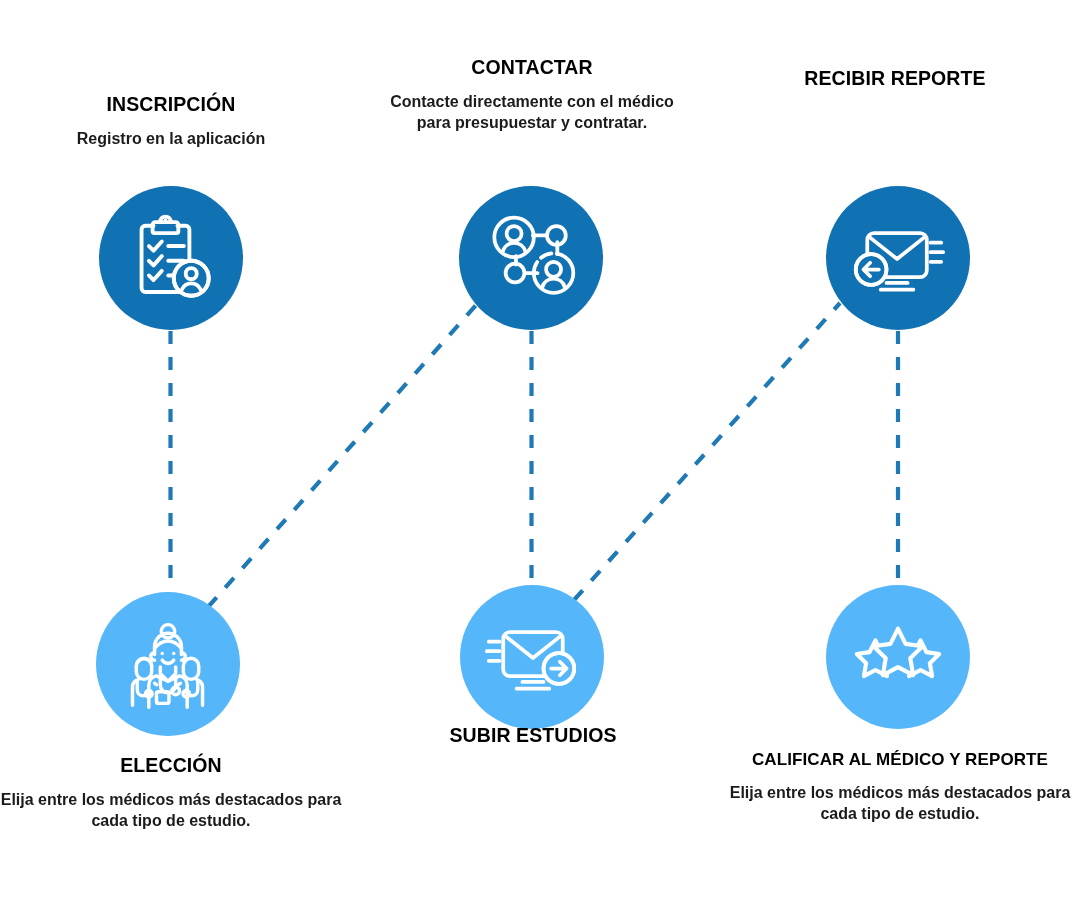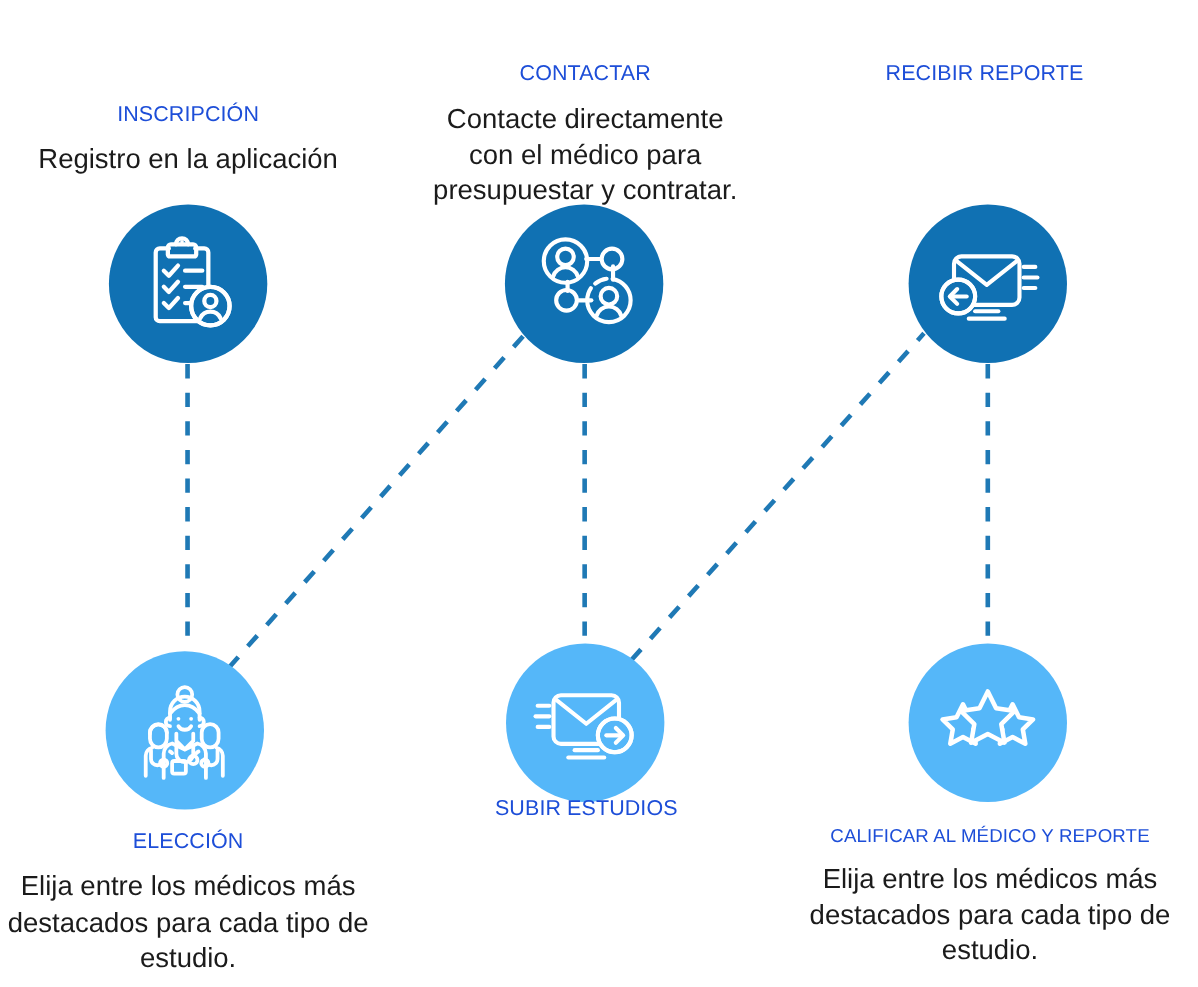--- a/index.html
+++ b/index.html
@@ -28,44 +28,44 @@
   .circle.dark{background:#1071b3;}
   .circle.light{background:#55b7f9;}
   .circle svg{display:block;}
 
   .textblock{
     position:absolute;
     text-align:center;
     line-height:1.30;
   }
   .title{
-    font-weight:normal;
+    font-weight:bold;
     font-size:19.5px;
     letter-spacing:.1px;
-    color:#1d4ed8;
+    color:#000000;
     margin:0 0 5px 0;
     white-space:nowrap;
   }
   .title.wide{font-size:17px;}
   .desc{
-    font-size:25px;
+    font-size:16px;
     color:#1b1b1b;
     margin:12px;
-    font-weight:400;
+    font-weight:700;
   }
 
   
   #n1 .circle{left:99px;top:186px;}
   #n1 .textblock{left:-21px;top:92px;width:384px;}
 
   #n2 .circle{left:459px;top:186px;}
   #n2 .textblock{left:372px;top:55px;width:320px;}
 
   #n3 .circle{left:826px;top:186px;}
-  #n3 .textblock{left:705px;top:55px;width:380px;text-align:center;}
+  #n3 .textblock{left:705px;top:66px;width:380px;text-align:center;}
 
   
   #n4 .circle{left:96px;top:592px;}
   #n4 .textblock{left:-21px;top:753px;width:384px;}
 
   #n5 .circle{left:460px;top:585px;}
   #n5 .textblock{left:373px;top:723px;width:320px;}
 
   #n6 .circle{left:826px;top:585px;}
   #n6 .textblock{left:714px;top:749px;width:372px;}

